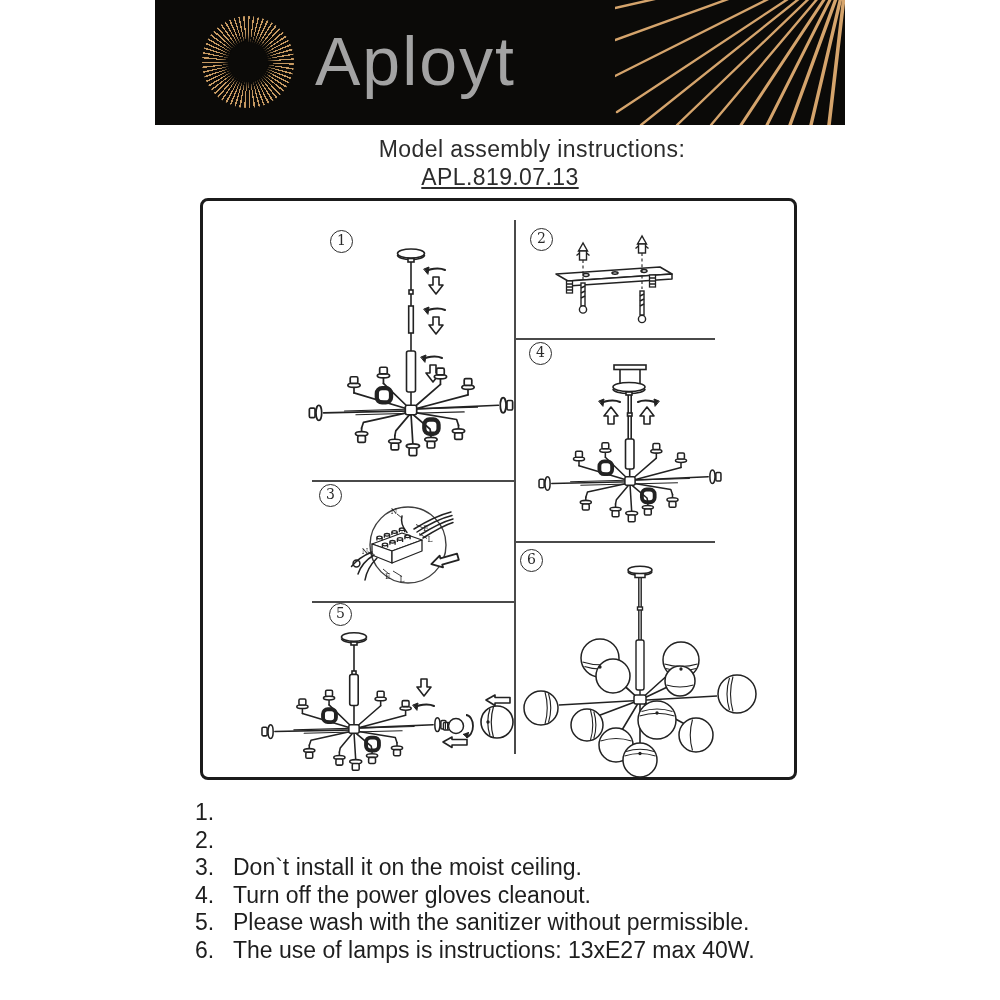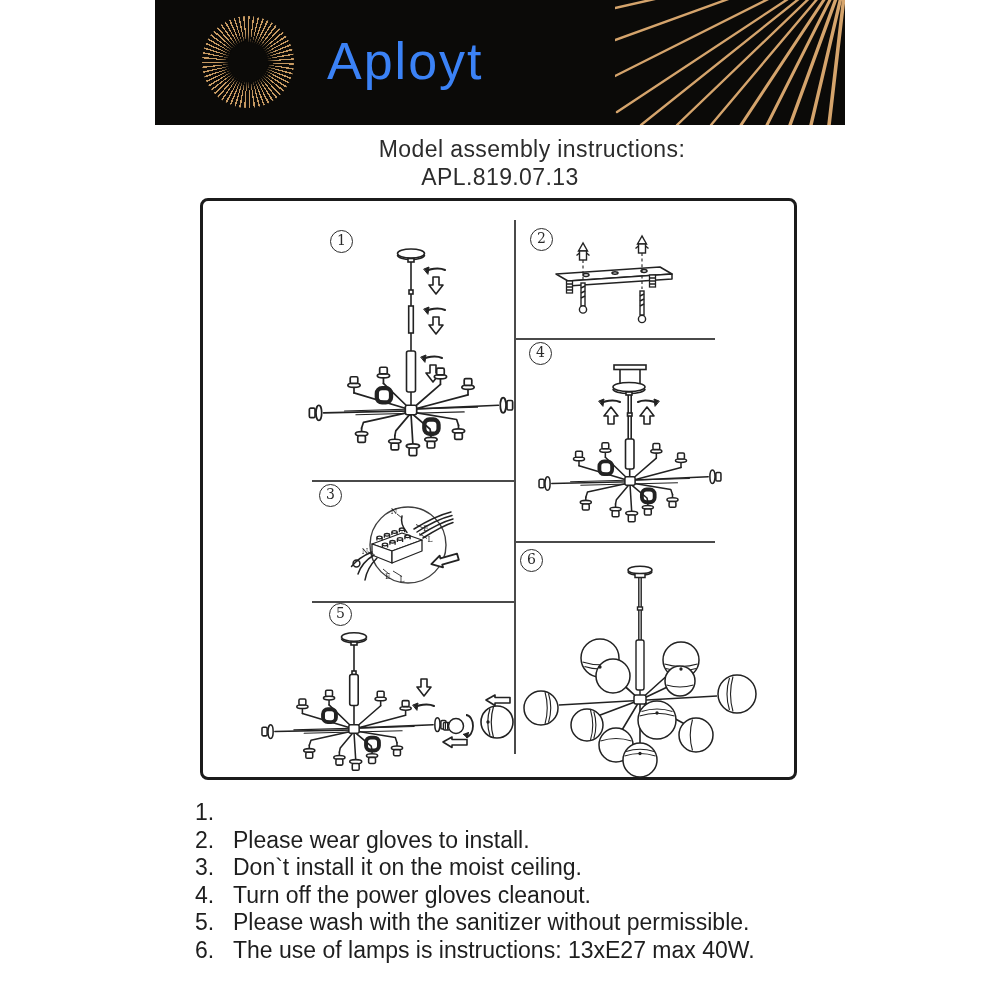--- a/index.html
+++ b/index.html
@@ -4,26 +4,26 @@
 <style>
   html,body{margin:0;padding:0;background:#fff;}
   .page{position:relative;width:1000px;height:1000px;background:#ffffff;overflow:hidden;
         font-family:"Liberation Sans",sans-serif;color:#1f1f1f;}
   
   .banner{position:absolute;left:155px;top:0;width:690px;height:125px;background:#0b0a08;overflow:hidden;}
   .burst{position:absolute;left:47px;top:16px;width:92px;height:92px;border-radius:50%;
          background:repeating-conic-gradient(#c79a62 0deg 2deg,#0b0a08 2deg 6.1deg);}
   .burst::after{content:"";position:absolute;left:26px;top:26px;width:40px;height:40px;border-radius:50%;
          background:#0b0a08;box-shadow:0 0 6px 4px #0b0a08;}
-  .brand{position:absolute;left:172px;top:0;height:125px;line-height:122px;font-size:52px;font-weight:300;
-         letter-spacing:2px;color:#3b82f6;}
+  .brand{position:absolute;left:160px;top:0;height:125px;line-height:122px;font-size:68px;font-weight:300;
+         letter-spacing:2px;color:#a3a3a3;}
   .rays{position:absolute;right:0;top:0;}
   
   .title1{position:absolute;left:0;top:136px;width:1000px;text-align:center;font-size:23px;color:#2c2c2c;letter-spacing:.4px;margin-left:32px;}
-  .title2{position:absolute;left:0;top:164px;width:1000px;text-align:center;font-size:23px;color:#2c2c2c;letter-spacing:.4px;}
+  .title2{position:absolute;left:0;top:164px;width:1000px;text-align:center;font-size:23px;color:#2c2c2c;letter-spacing:.4px;text-decoration:underline;}
   
   .box{position:absolute;left:200px;top:198px;width:597px;height:582px;border:3px solid #1b1b1b;border-radius:8px;box-sizing:border-box;background:#fff;}
   .divider{position:absolute;background:#4a4a4a;}
   .panel{position:absolute;}
   .badge{position:absolute;width:23px;height:23px;border:1.6px solid #2b2b2b;border-radius:50%;box-sizing:border-box;
          font-family:"DejaVu Serif",serif;font-size:14px;line-height:19px;text-align:center;color:#2b2b2b;background:#fff;}
   
   .list{position:absolute;left:195px;top:799px;width:640px;}
   .li{display:flex;font-size:23px;line-height:27.6px;color:#1e1e1e;}
   .li .num{width:38px;flex:none;}
@@ -341,21 +341,20 @@
       </g>
     </svg>
   </div>
 
   <div class="list">
     <div class="li">
       <span class="num">1.</span>
     </div>
     <div class="li">
       <span class="num">2.</span>
-      <span>Please wear gloves to install.</span>
     </div>
     <div class="li">
       <span class="num">3.</span>
       <span>Don`t install it on the moist ceiling.</span>
     </div>
     <div class="li">
       <span class="num">4.</span>
       <span>Turn off the power gloves cleanout.</span>
     </div>
     <div class="li">

